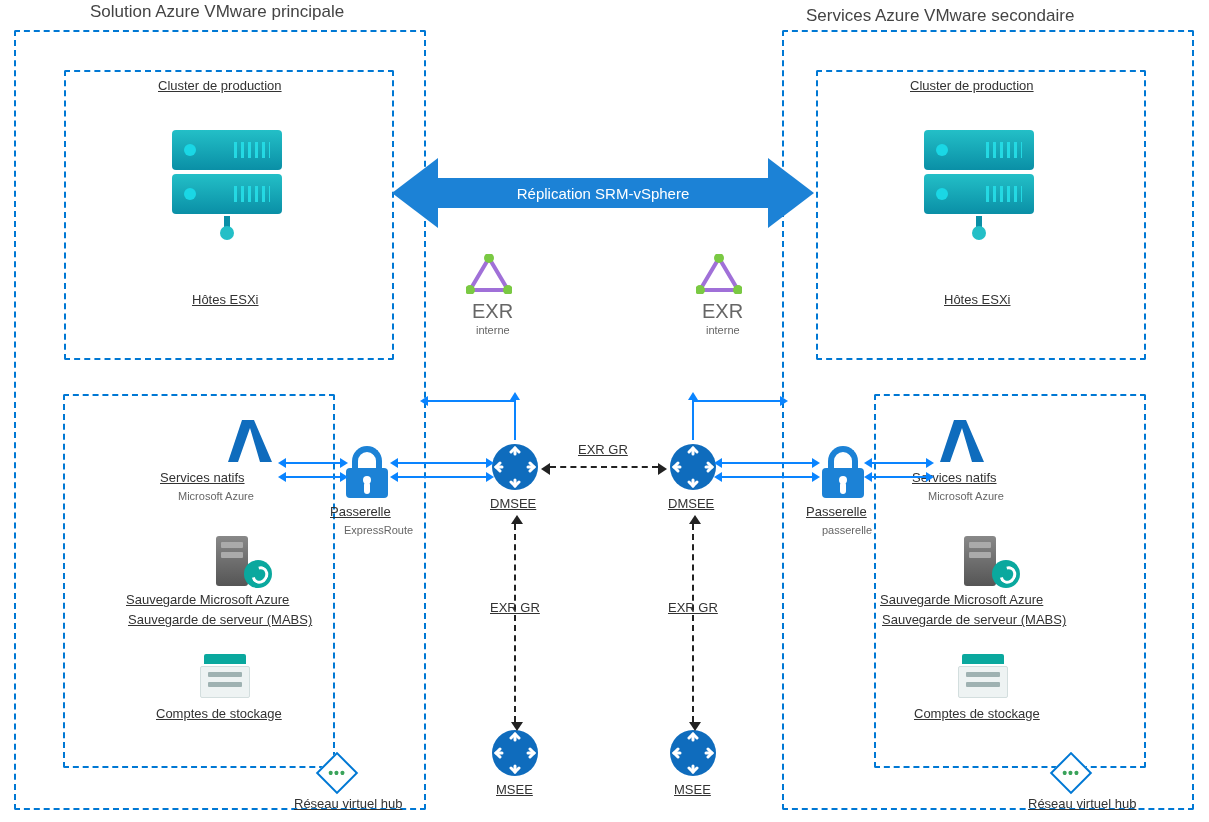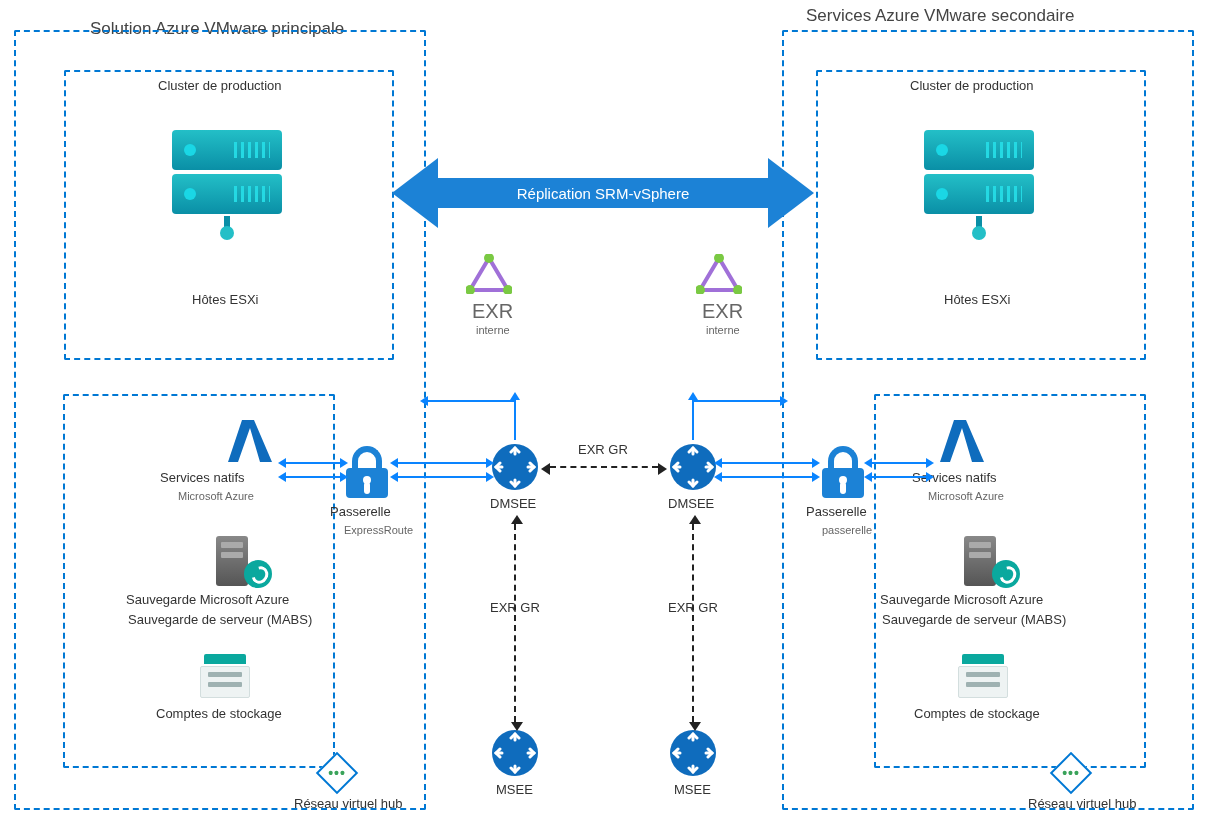--- a/index.html
+++ b/index.html
@@ -17,21 +17,21 @@
     border: 2px dashed #0078d4;
     border-radius: 2px;
   }
   .label {
     position: absolute;
     font-size: 15px;
     color: #333;
     text-align: center;
     white-space: nowrap;
   }
-  .label.small { font-size: 13px; }
+  .label.small { font-size: 13px; text-decoration: underline; }
   .label.tiny  { font-size: 11px; color: #666; }
   .title { font-size: 17px; color: #444; }
   
   .server-icon { width: 110px; height: 105px; position: relative; }
   .server-box { position:absolute; left:0; width:110px; height:40px;
     background: linear-gradient(180deg,#23bfc7 0%,#0a8fa6 100%);
     border-radius:4px;
   }
   .server-box.top { top:0; }
   .server-box.bot { top:44px; }
@@ -93,21 +93,21 @@
   .bh-l,.bh-r{position:absolute;top:-5px;width:0;height:0;border-top:6px solid transparent;border-bottom:6px solid transparent;}
   .bh-l{left:-9px;border-right:9px solid #222;}
   .bh-r{right:-9px;border-left:9px solid #222;}
   .bv-t,.bv-b{position:absolute;left:-5px;width:0;height:0;border-left:6px solid transparent;border-right:6px solid transparent;}
   .bv-t{top:-9px;border-bottom:9px solid #222;}
   .bv-b{bottom:-9px;border-top:9px solid #222;}
 </style>
 </head>
 <body>
 
-<div class="label title" style="left:90px; top:19px;">Solution Azure VMware principale</div>
+<div class="label title" style="left:90px; top:2px;">Solution Azure VMware principale</div>
 <div class="label title" style="left:806px; top:6px;">Services Azure VMware secondaire</div>
 
 <div class="dashed-box" style="left:14px; top:30px; width:412px; height:780px;"></div>
 
 <div class="dashed-box" style="left:64px; top:70px; width:330px; height:290px;"></div>
 <div class="label small" style="left:158px; top:78px;">Cluster de production</div>
 <div style="position:absolute; left:172px; top:130px;">
   <div class="server-icon">
     <div class="server-box top">
         <div class="server-dot"></div>

